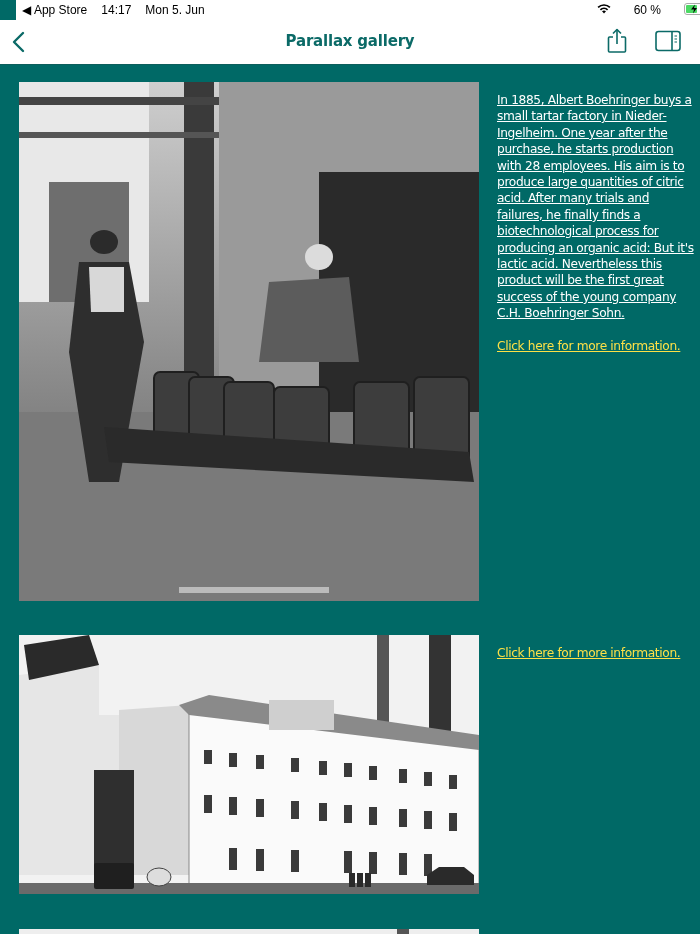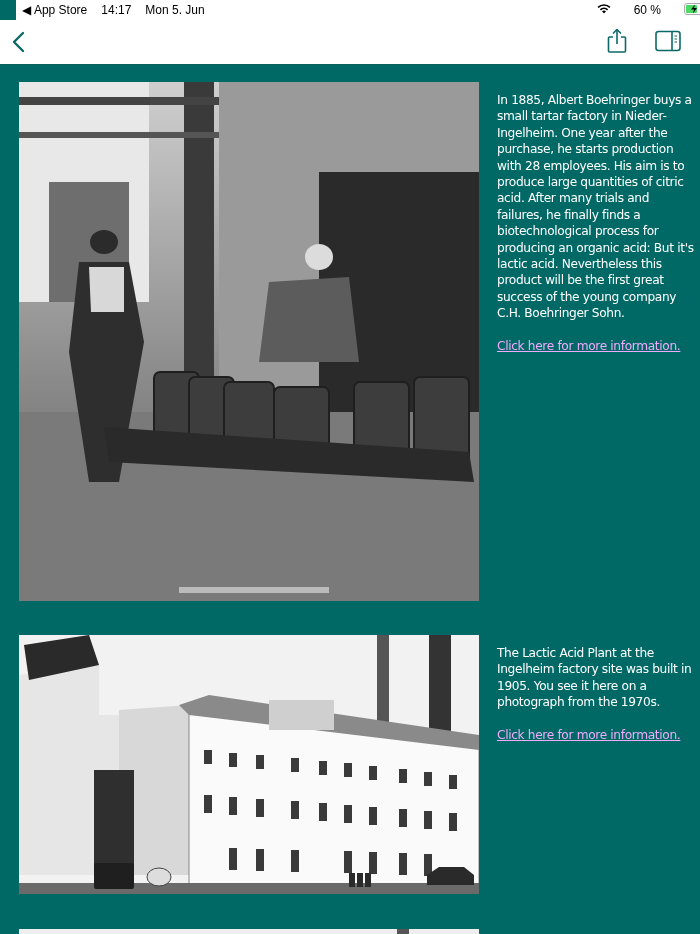--- a/index.html
+++ b/index.html
@@ -8,22 +8,22 @@
   .sb-left { position:absolute; left:6px; top:3px; display:flex; gap:14px; }
   .sb-right { position:absolute; right:8px; top:3px; display:flex; align-items:flex-start; gap:23px; }
   .navbar { position:absolute; left:0; top:20px; width:700px; height:44px; background:#ffffff; border-bottom:1px solid #0d5e5c; }
   .nav-back { position:absolute; left:8px; top:8px; width:24px; height:28px; cursor:pointer; }
   .nav-title { position:absolute; left:0; right:0; top:12px; text-align:center; font-size:15px; font-weight:bold; color:#0b6a67; font-family:"DejaVu Sans", sans-serif; letter-spacing:-0.2px; }
   .nav-share { position:absolute; left:605px; top:7px; width:24px; height:28px; cursor:pointer; }
   .nav-sidebar { position:absolute; left:655px; top:10px; width:26px; height:22px; cursor:pointer; }
   .item { position:absolute; left:19px; width:681px; }
   .photo { position:absolute; left:0; top:0; width:460px; overflow:hidden; }
   .caption { position:absolute; left:478px; top:10px; width:200px; color:#ffffff; font-size:12.2px; line-height:16.4px; font-family:"DejaVu Sans", sans-serif; letter-spacing:-0.35px; }
-  .caption p { margin:0 0 16px 0; }
-  .caption a { color:#f0abfc; text-decoration:underline; cursor:pointer;text-align:center; }
+  .caption p { margin:0 0 16px 0;text-decoration:underline; }
+  .caption a { color:#fde047; text-decoration:underline; cursor:pointer;text-align:center; }
 </style>
 </head>
 <body>
 
 <div class="statusbar">
   <div class="sb-left">
     <span>◀ App Store</span>
     <span>14:17</span>
     <span>Mon 5. Jun</span>
   </div>
@@ -42,20 +42,21 @@
     </svg>
   </div>
 </div>
 
 <div class="navbar">
   <div class="nav-back">
     <svg width="24" height="28" viewBox="0 0 24 28">
       <path d="M15 5 L6 14 L15 23" fill="none" stroke="#0b6a67" stroke-width="2.4" stroke-linecap="round" stroke-linejoin="round"></path>
     </svg>
   </div>
+  <div class="nav-title">Parallax gallery</div>
   <div class="nav-share">
     <svg width="24" height="28" viewBox="0 0 24 28">
       <path d="M8 10 L4.5 10 Q3.5 10 3.5 11 L3.5 24 Q3.5 25 4.5 25 L19.5 25 Q20.5 25 20.5 24 L20.5 11 Q20.5 10 19.5 10 L16 10" fill="none" stroke="#0b6a67" stroke-width="1.6"></path>
       <path d="M12 2.5 L12 17" stroke="#0b6a67" stroke-width="1.6"></path>
       <path d="M8 6.5 L12 2.5 L16 6.5" fill="none" stroke="#0b6a67" stroke-width="1.6" stroke-linejoin="round"></path>
     </svg>
   </div>
   <div class="nav-sidebar">
     <svg width="26" height="22" viewBox="0 0 26 22">
       <rect x="1" y="1.5" width="24" height="19" rx="2.5" fill="none" stroke="#0b6a67" stroke-width="1.6"></rect>
@@ -154,21 +155,20 @@
       <ellipse cx="140" cy="242" rx="12" ry="9" fill="#ddd" stroke="#444"></ellipse>
       <g fill="#2a2a2a">
           <rect x="330" y="238" width="6" height="14"></rect>
           <rect x="338" y="238" width="6" height="14"></rect>
           <rect x="346" y="238" width="6" height="14"></rect>
         </g>
       <path d="M408 240 L420 232 L445 232 L455 240 L455 250 L408 250 Z" fill="#2a2a2a"></path>
     </svg>
   </div>
   <div class="caption">
-    <p>The Lactic Acid Plant at the Ingelheim factory site was built in 1905. You see it here on a photograph from the 1970s.</p>
     <a>Click here for more information.</a>
   </div>
 </div>
 
 <div class="item" style="top:929px; height:5px;">
   <div class="photo" style="height:5px; background:#eeeeee;" aria-label="Black-and-white photo (partially visible)">
     <div style="position:absolute; left:378px; top:0; width:12px; height:5px; background:#555;"></div>
   </div>
 </div>
 

